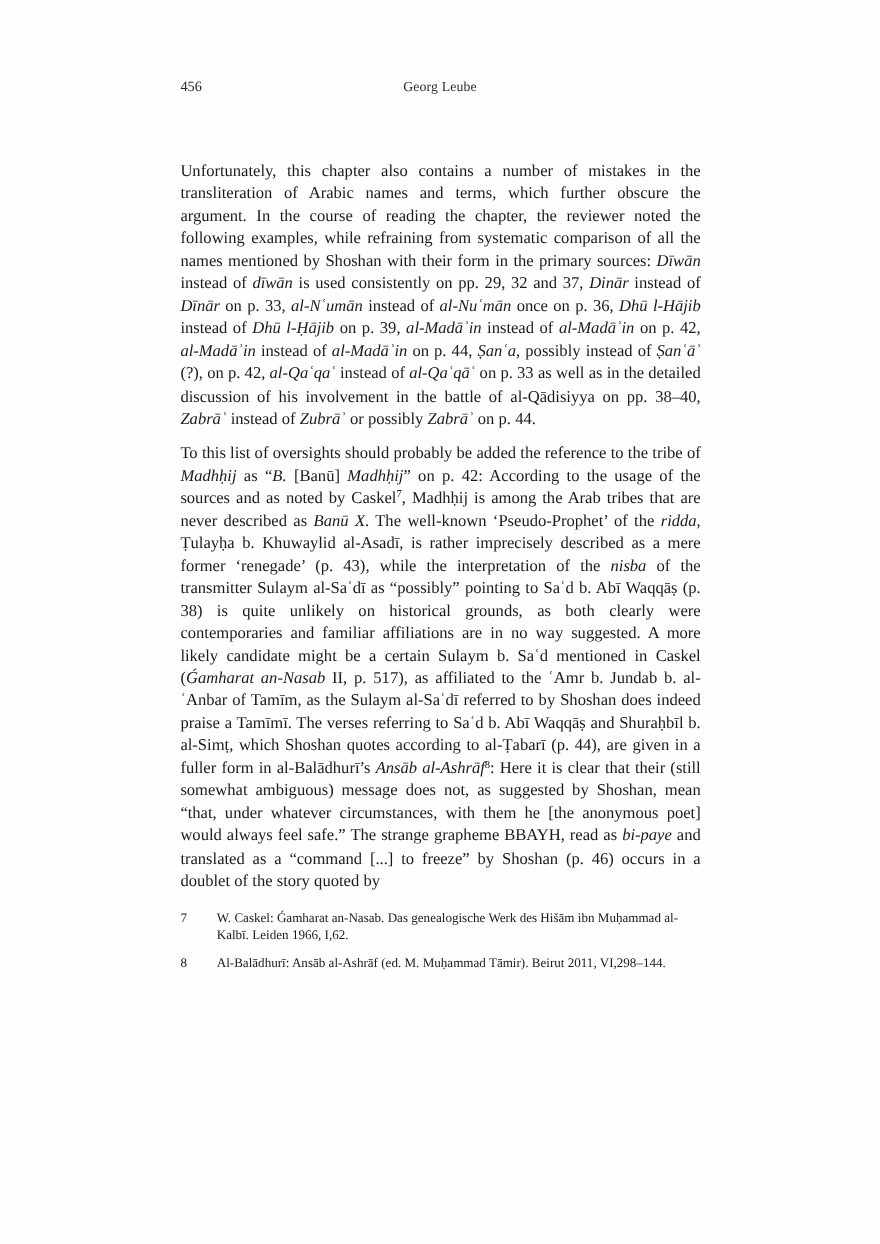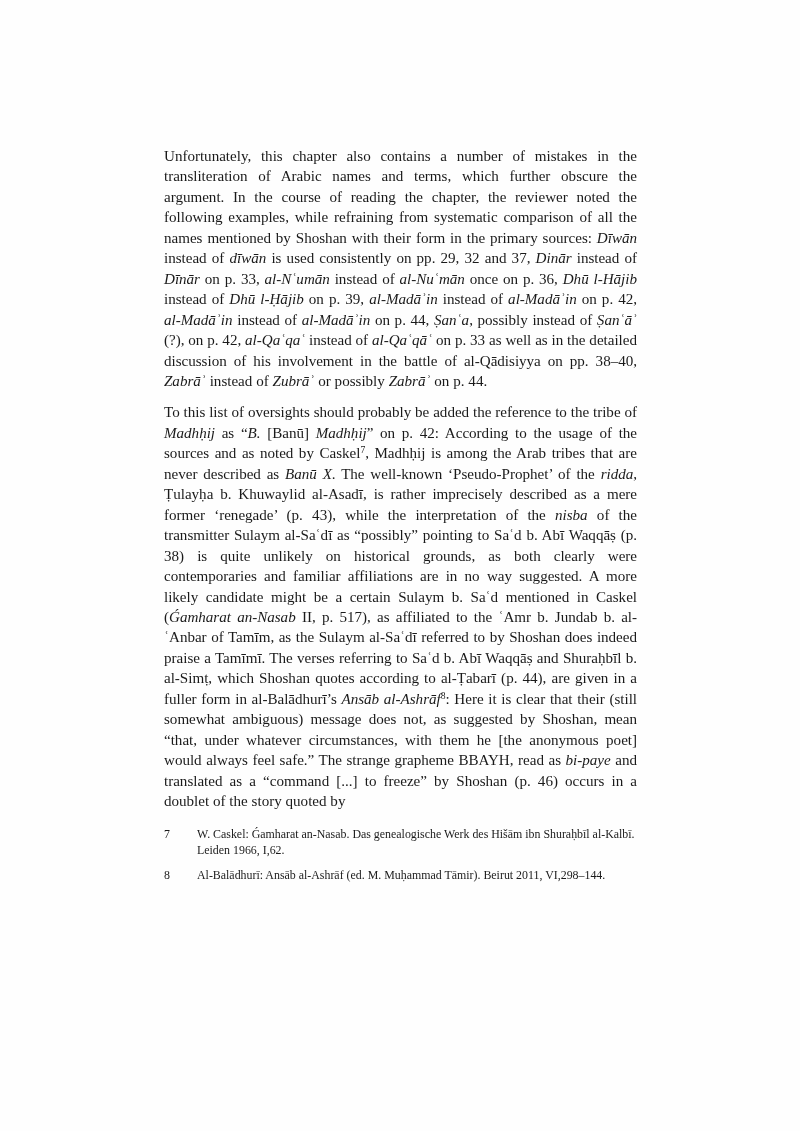--- a/index.html
+++ b/index.html
@@ -98,32 +98,36 @@
     text-align: left;
     font-size: 11.9px;
   }
   .footnote .fbody { display: block; }
 </style>
 </head>
 <body>
 
 <div class="page">
 
+  <div class="running-head">
+    <span class="folio">456</span>
+    <span class="title">Georg Leube</span>
+  </div>
 
   <div class="textblock" id="textblock">
 
   <p class="para"><span>Unfortunately, this chapter also contains a number of mistakes in the transliteration of Arabic names and terms, which further obscure the argument. In the course of reading the chapter, the reviewer noted the following examples, while refraining from systematic comparison of all the names mentioned by Shoshan with their form in the primary sources: </span><i>Dīwān</i><span> instead of </span><i>dīwān</i><span> is used consistently on pp. 29, 32 and 37, </span><i>Dinār</i><span> instead of </span><i>Dīnār</i><span> on p. 33, </span><i>al-Nʿumān</i><span> instead of </span><i>al-Nuʿmān</i><span> once on p. 36, </span><i>Dhū l-Hājib</i><span> instead of </span><i>Dhū l-Ḥājib</i><span> on p. 39, </span><i>al-Madāʾin</i><span> instead of </span><i>al-Madāʾin</i><span> on p. 42, </span><i>al-Madāʾin</i><span> instead of </span><i>al-Madāʾin</i><span> on p. 44, </span><i>Ṣanʿa</i><span>, possibly instead of </span><i>Ṣanʿāʾ</i><span> (?), on p. 42, </span><i>al-Qaʿqaʿ</i><span> instead of </span><i>al-Qaʿqāʿ</i><span> on p. 33 as well as in the detailed discussion of his involvement in the battle of al-Qādisiyya on pp. 38–40, </span><i>Zabrāʾ</i><span> instead of </span><i>Zubrāʾ</i><span> or possibly </span><i>Zabrāʾ</i><span> on p. 44.</span></p>
       <p class="para"><span>To this list of oversights should probably be added the reference to the tribe of </span><i>Madhḥij</i><span> as “</span><i>B.</i><span> [Banū] </span><i>Madhḥij</i><span>” on p. 42: According to the usage of the sources and as noted by Caskel</span><sup class="fn">7</sup><span>, Madhḥij is among the Arab tribes that are never described as </span><i>Banū X</i><span>. The well-known ‘Pseudo-Prophet’ of the </span><i>ridda</i><span>, Ṭulayḥa b. Khuwaylid al-Asadī, is rather imprecisely described as a mere former ‘renegade’ (p. 43), while the interpretation of the </span><i>nisba</i><span> of the transmitter Sulaym al-Saʿdī as “possibly” pointing to Saʿd b. Abī Waqqāṣ (p. 38) is quite unlikely on historical grounds, as both clearly were contemporaries and familiar affiliations are in no way suggested. A more likely candidate might be a certain Sulaym b. Saʿd mentioned in Caskel (</span><i>Ǵamharat an-Nasab</i><span> II, p. 517), as affiliated to the ʿAmr b. Jundab b. al-ʿAnbar of Tamīm, as the Sulaym al-Saʿdī referred to by Shoshan does indeed praise a Tamīmī. The verses referring to Saʿd b. Abī Waqqāṣ and Shuraḥbīl b. al-Simṭ, which Shoshan quotes according to al-Ṭabarī (p. 44), are given in a fuller form in al-Balādhurī’s </span><i>Ansāb al-Ashrāf</i><sup class="fn">8</sup><span>: Here it is clear that their (still somewhat ambiguous) message does not, as suggested by Shoshan, mean “that, under whatever circumstances, with them he [the anonymous poet] would always feel safe.” The strange grapheme BBAYH, read as </span><i>bi-paye</i><span> and translated as a “command [...] to freeze” by Shoshan (p. 46) occurs in a doublet of the story quoted by</span></p>
     </div>
 
   <div class="footnotes" id="footnotes">
 
   <div class="footnote">
         <span class="fnum">7</span>
-        <span class="fbody"><span>W. Caskel: Ǵamharat an-Nasab. Das genealogische Werk des Hišām ibn Shuraḥbīl al-Kalbī. Leiden 1966, I,62.</span></span>
+        <span class="fbody"><span>W. Caskel: Ǵamharat an-Nasab. Das genealogische Werk des Hišām ibn Muḥammad al-Kalbī. Leiden 1966, I,62.</span></span>
       </div>
       <div class="footnote">
         <span class="fnum">8</span>
         <span class="fbody"><span>Al-Balādhurī: Ansāb al-Ashrāf (ed. M. Muḥammad Tāmir). Beirut 2011, VI,298–144.</span></span>
       </div>
     </div>
 
 </div>
 
 </body></html>

